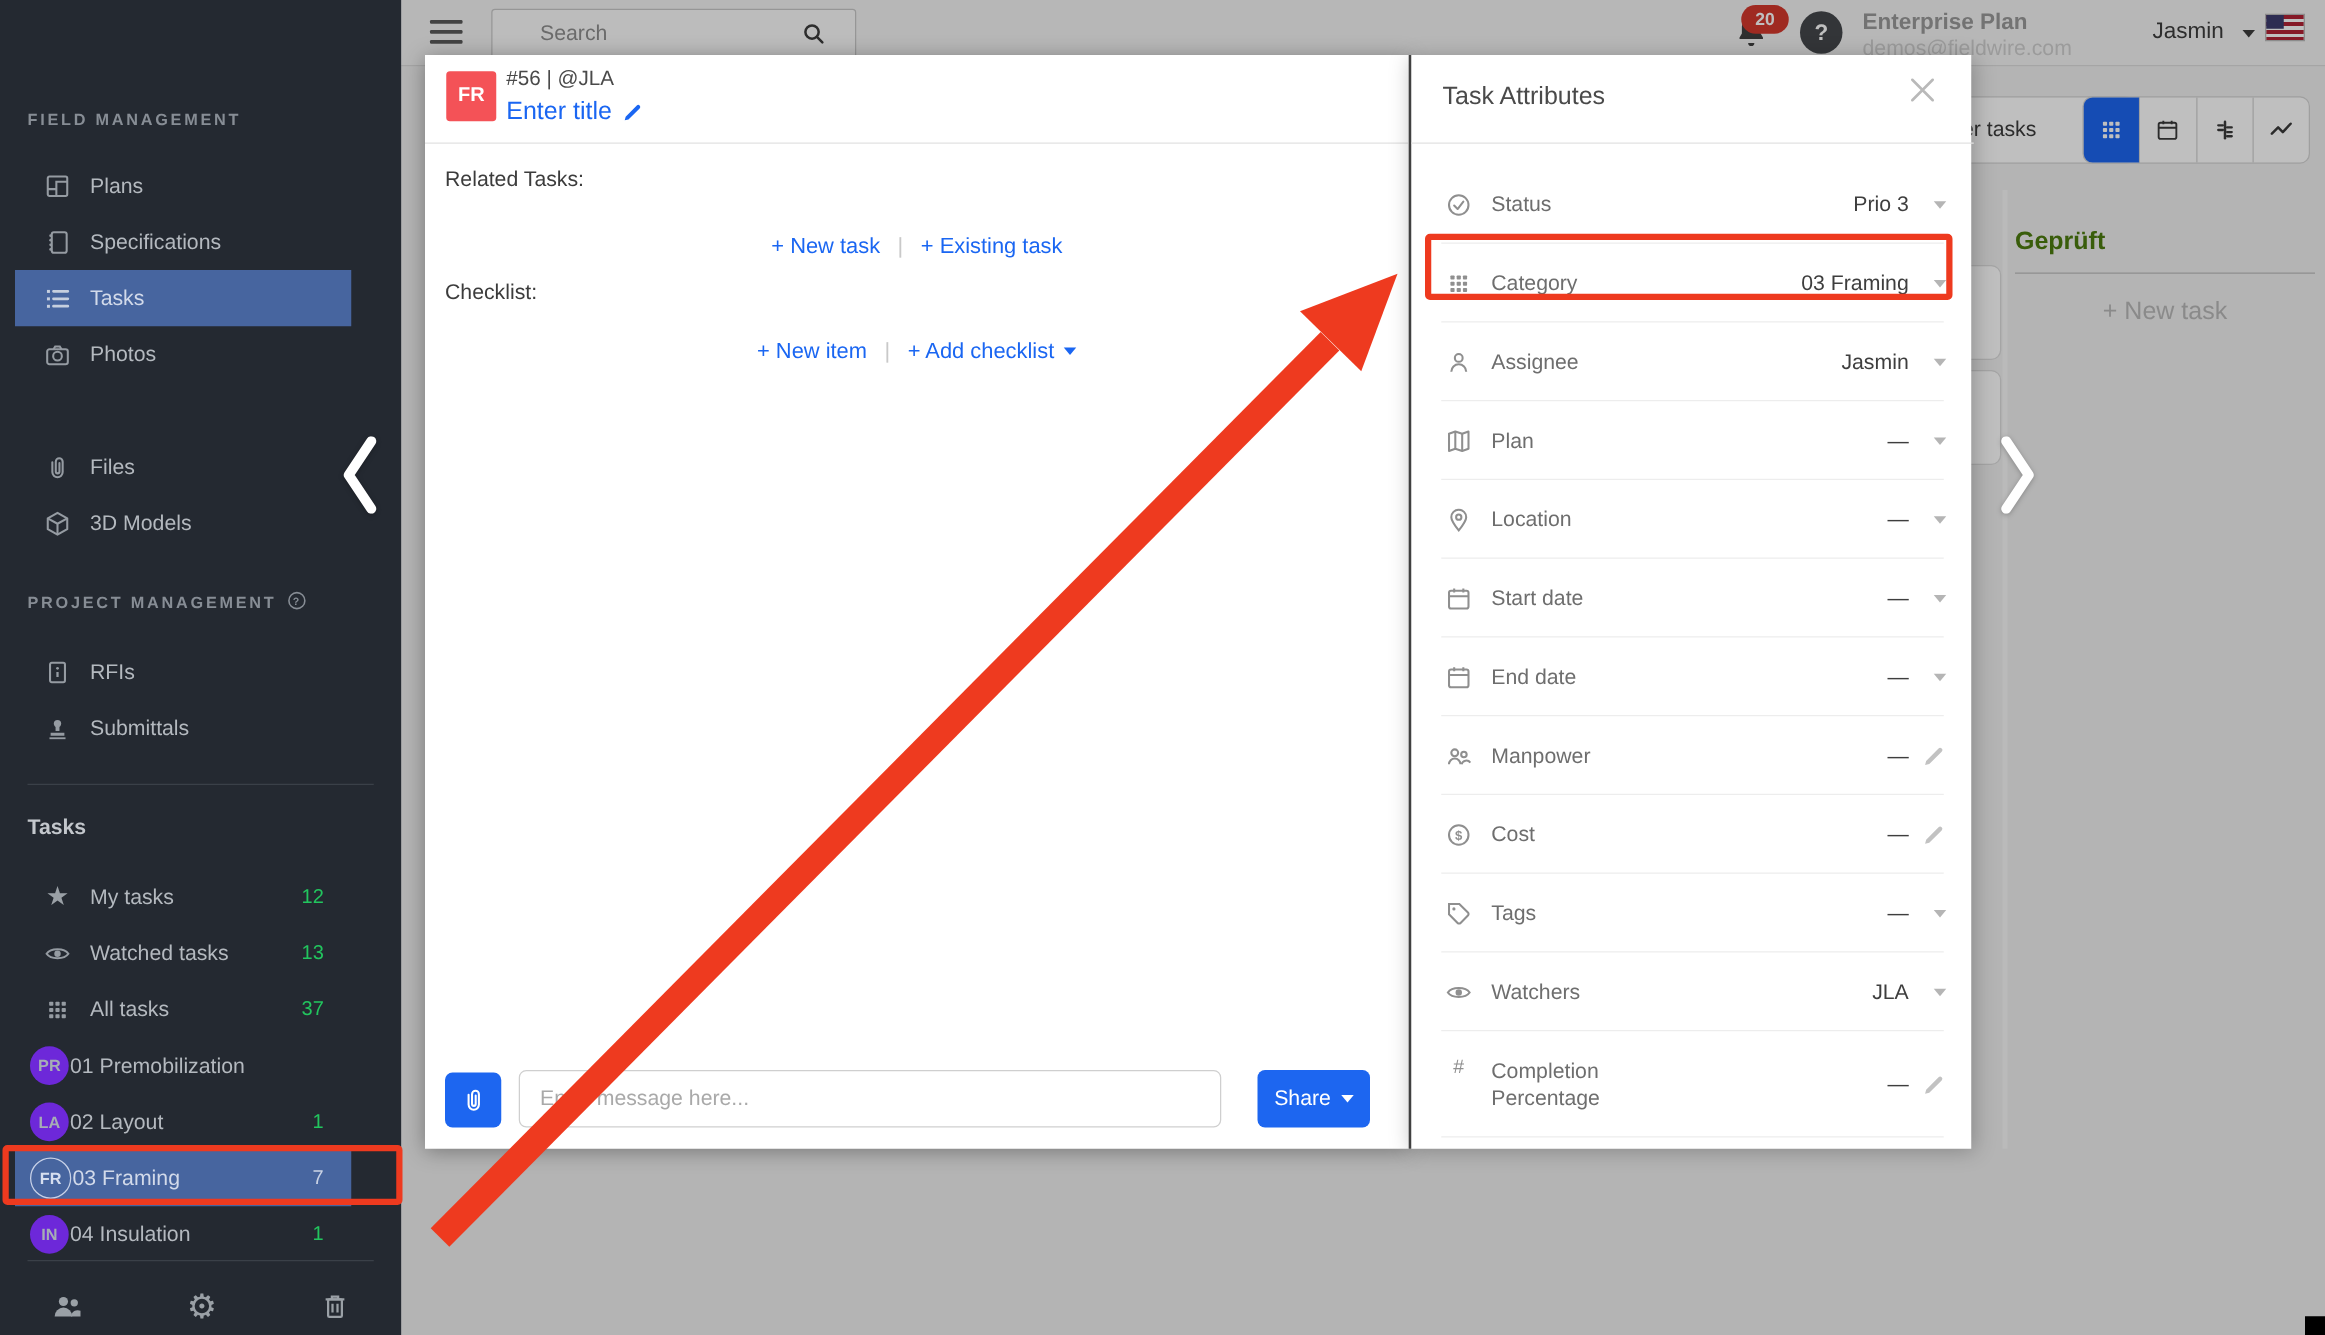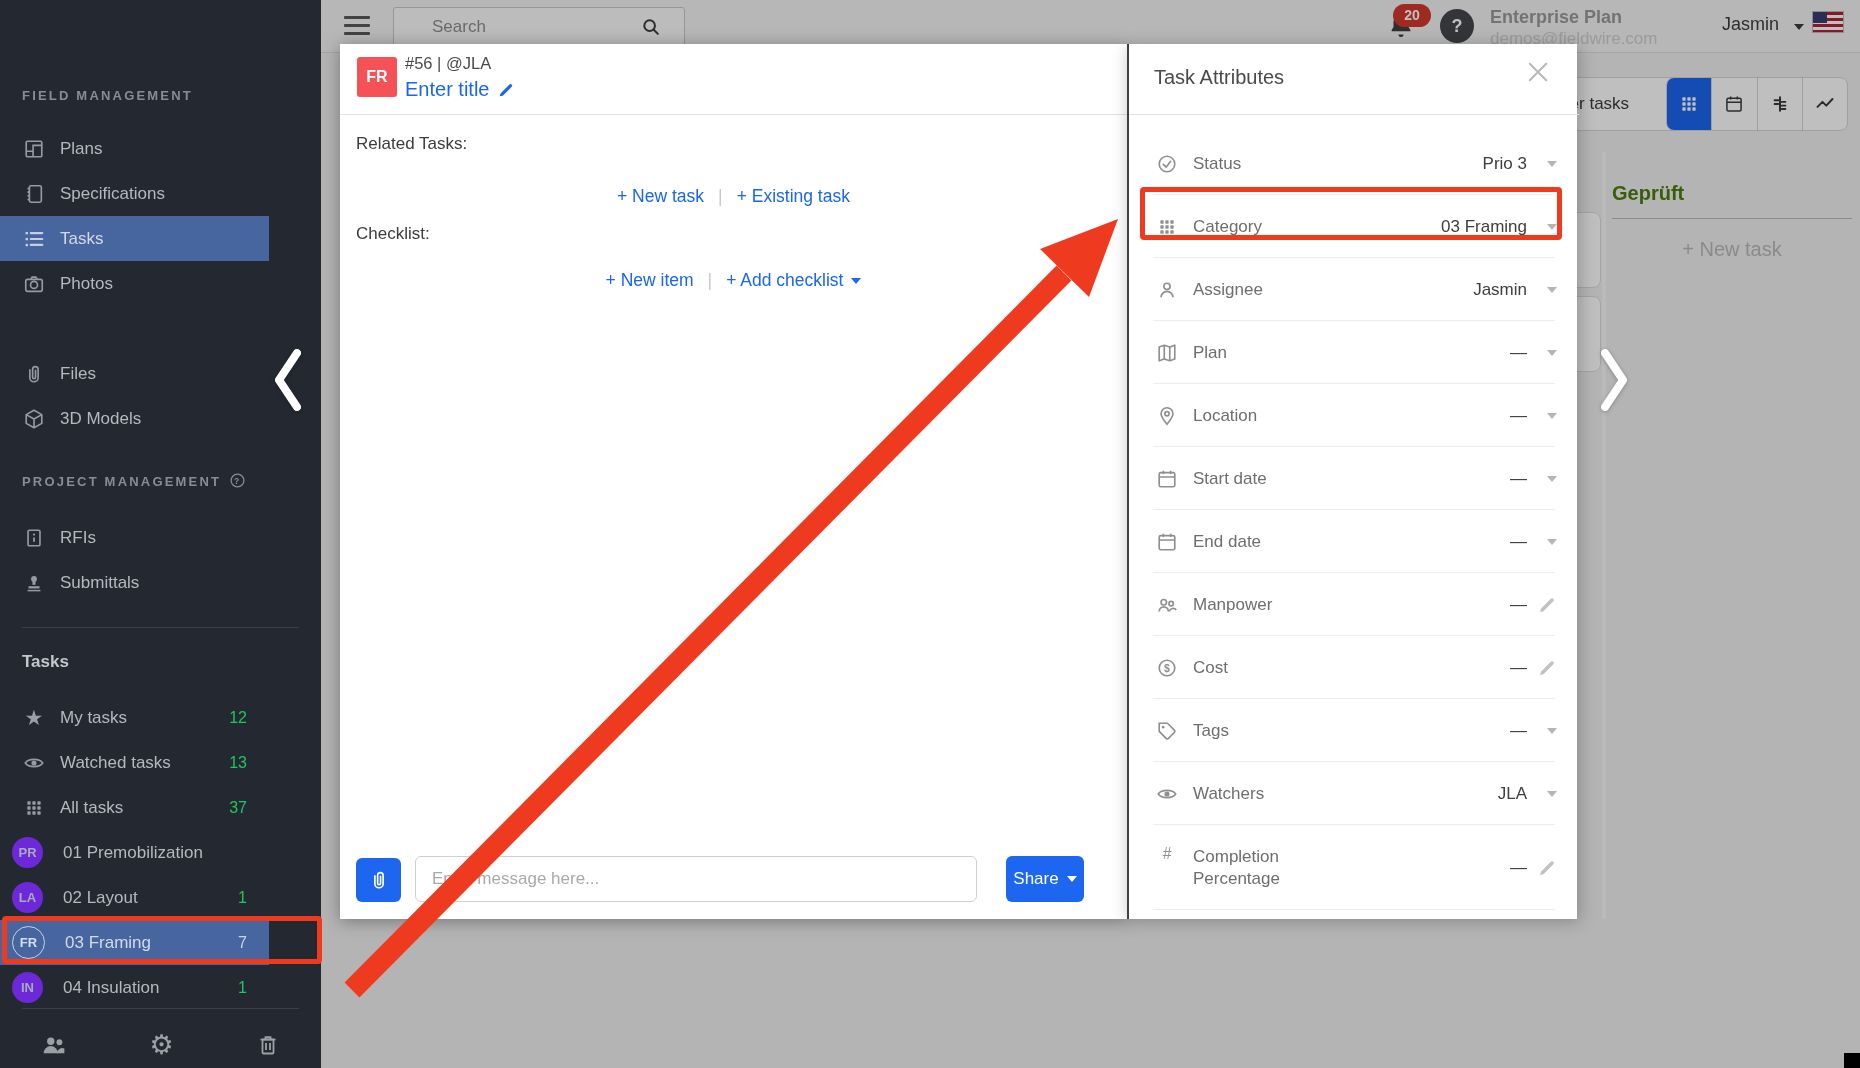--- a/index.html
+++ b/index.html
@@ -47,31 +47,31 @@
   
   #dim{left:321px;top:0;width:1539px;height:1068px;background:rgba(0,0,0,0.25);z-index:1;}
 
   
   #sidebar{left:0;top:0;width:321px;height:1068px;background:#242931;z-index:2;color:#b4b9bf;}
   #sb-head{left:0;top:0;width:321px;height:52px;border-bottom:1px solid #3a4048;}
   #sb-logo{left:16px;top:10px;}
   #sb-project{left:62px;top:14px;font-size:19px;font-weight:bold;color:#c9c9c9;}
   #sb-chev{left:262px;top:18px;}
   .sec-lbl{left:22px;font-size:13px;font-weight:bold;letter-spacing:2.2px;color:#878d95;}
-  .nav-item{left:0;width:269px;height:45px;display:flex;align-items:center;cursor:pointer;}
+  .nav-item{left:12px;width:269px;height:45px;display:flex;align-items:center;cursor:pointer;}
   .nav-item.sel{background:#47659f;}
   .nav-ic{width:28px;margin-left:20px;display:flex;justify-content:center;color:#959ba2;}
   .nav-item.sel .nav-ic{color:#c6cfdf;}
   .nav-lbl{margin-left:12px;font-size:17px;color:#b4b9bf;}
   .nav-item.sel .nav-lbl{color:#d2daea;}
   .nav-count{position:absolute;right:22px;font-size:16px;color:#22c55e;}
   .badge{width:31px;height:31px;margin-left:12px;border-radius:50%;background:#6d28d9;color:#a6adb5;
          font-size:13px;font-weight:bold;display:flex;align-items:center;justify-content:center;}
   .badge.outline{background:transparent;border:1.5px solid #c8d2e8;color:#d5deef;}
-  .badge + .nav-lbl{margin-left:20px;}
+  .badge + .nav-lbl{margin-left:1px;}
   .sb-div{left:22px;width:277px;height:1px;background:#3a4048;}
   #tasks-hdr{left:22px;top:652px;font-size:17px;font-weight:bold;color:#c3c7cc;}
   .star-glyph{font-size:21px;line-height:21px;color:#9aa0a6;}
   #sb-foot{left:0;top:1022px;width:321px;height:46px;display:flex;align-items:center;justify-content:space-around;color:#9aa0a6;}
   .gear-glyph{font-size:27px;line-height:27px;color:#9aa0a6;}
   #pm-help{display:inline-block;vertical-align:-3px;margin-left:8px;}
 
   
   .big-chev{z-index:3;filter:drop-shadow(0 1px 2px rgba(0,0,0,.25));}
 
@@ -85,21 +85,21 @@
   .m-sec-lbl{left:16px;font-size:17px;color:#3c3c3c;}
   .m-links{left:0;width:787px;display:flex;justify-content:center;align-items:center;gap:14px;
            font-size:17.5px;color:#1a66f2;}
   .m-links .lnk{cursor:pointer;}
   .m-links .sep{color:#c9c9c9;}
   #m-attach{left:16px;top:814px;width:45px;height:44px;background:#1d66f0;border-radius:6px;color:#fff;
             display:flex;align-items:center;justify-content:center;cursor:pointer;}
   #m-msg{left:75px;top:812px;width:562px;height:46px;border:1px solid #cfcfcf;border-radius:6px;box-sizing:border-box;
          font-size:17px;color:#444;padding:0 16px;outline:0;font-family:inherit;}
   #m-msg::placeholder{color:#a9a9a9;}
-  #m-share{left:666px;top:812px;width:78px;height:46px;background:#1d66f0;border-radius:6px;color:#fff;font-size:17px;
+  #m-share{left:666px;top:812px;width:90px;height:46px;background:#1d66f0;border-radius:6px;color:#fff;font-size:17px;
            display:flex;align-items:center;justify-content:center;gap:8px;cursor:pointer;}
 
   
   #panel{left:1127px;top:44px;width:450px;height:875px;background:#fff;z-index:3;border-left:2px solid #404040;
          box-shadow:2px 2px 16px rgba(0,0,0,.25);box-sizing:border-box;}
   #p-title{left:25px;top:22px;font-size:20px;color:#4a4a4a;}
   #p-close{left:1524px;top:58px;width:28px;height:28px;color:#b9b9b9;cursor:pointer;z-index:4;position:absolute;}
   #p-hrule{left:0;top:70px;width:450px;height:1px;background:#e2e2e2;}
   #p-rows{left:0;top:88px;width:450px;}
   .p-row{position:relative;width:450px;height:63px;display:flex;align-items:center;cursor:pointer;}

